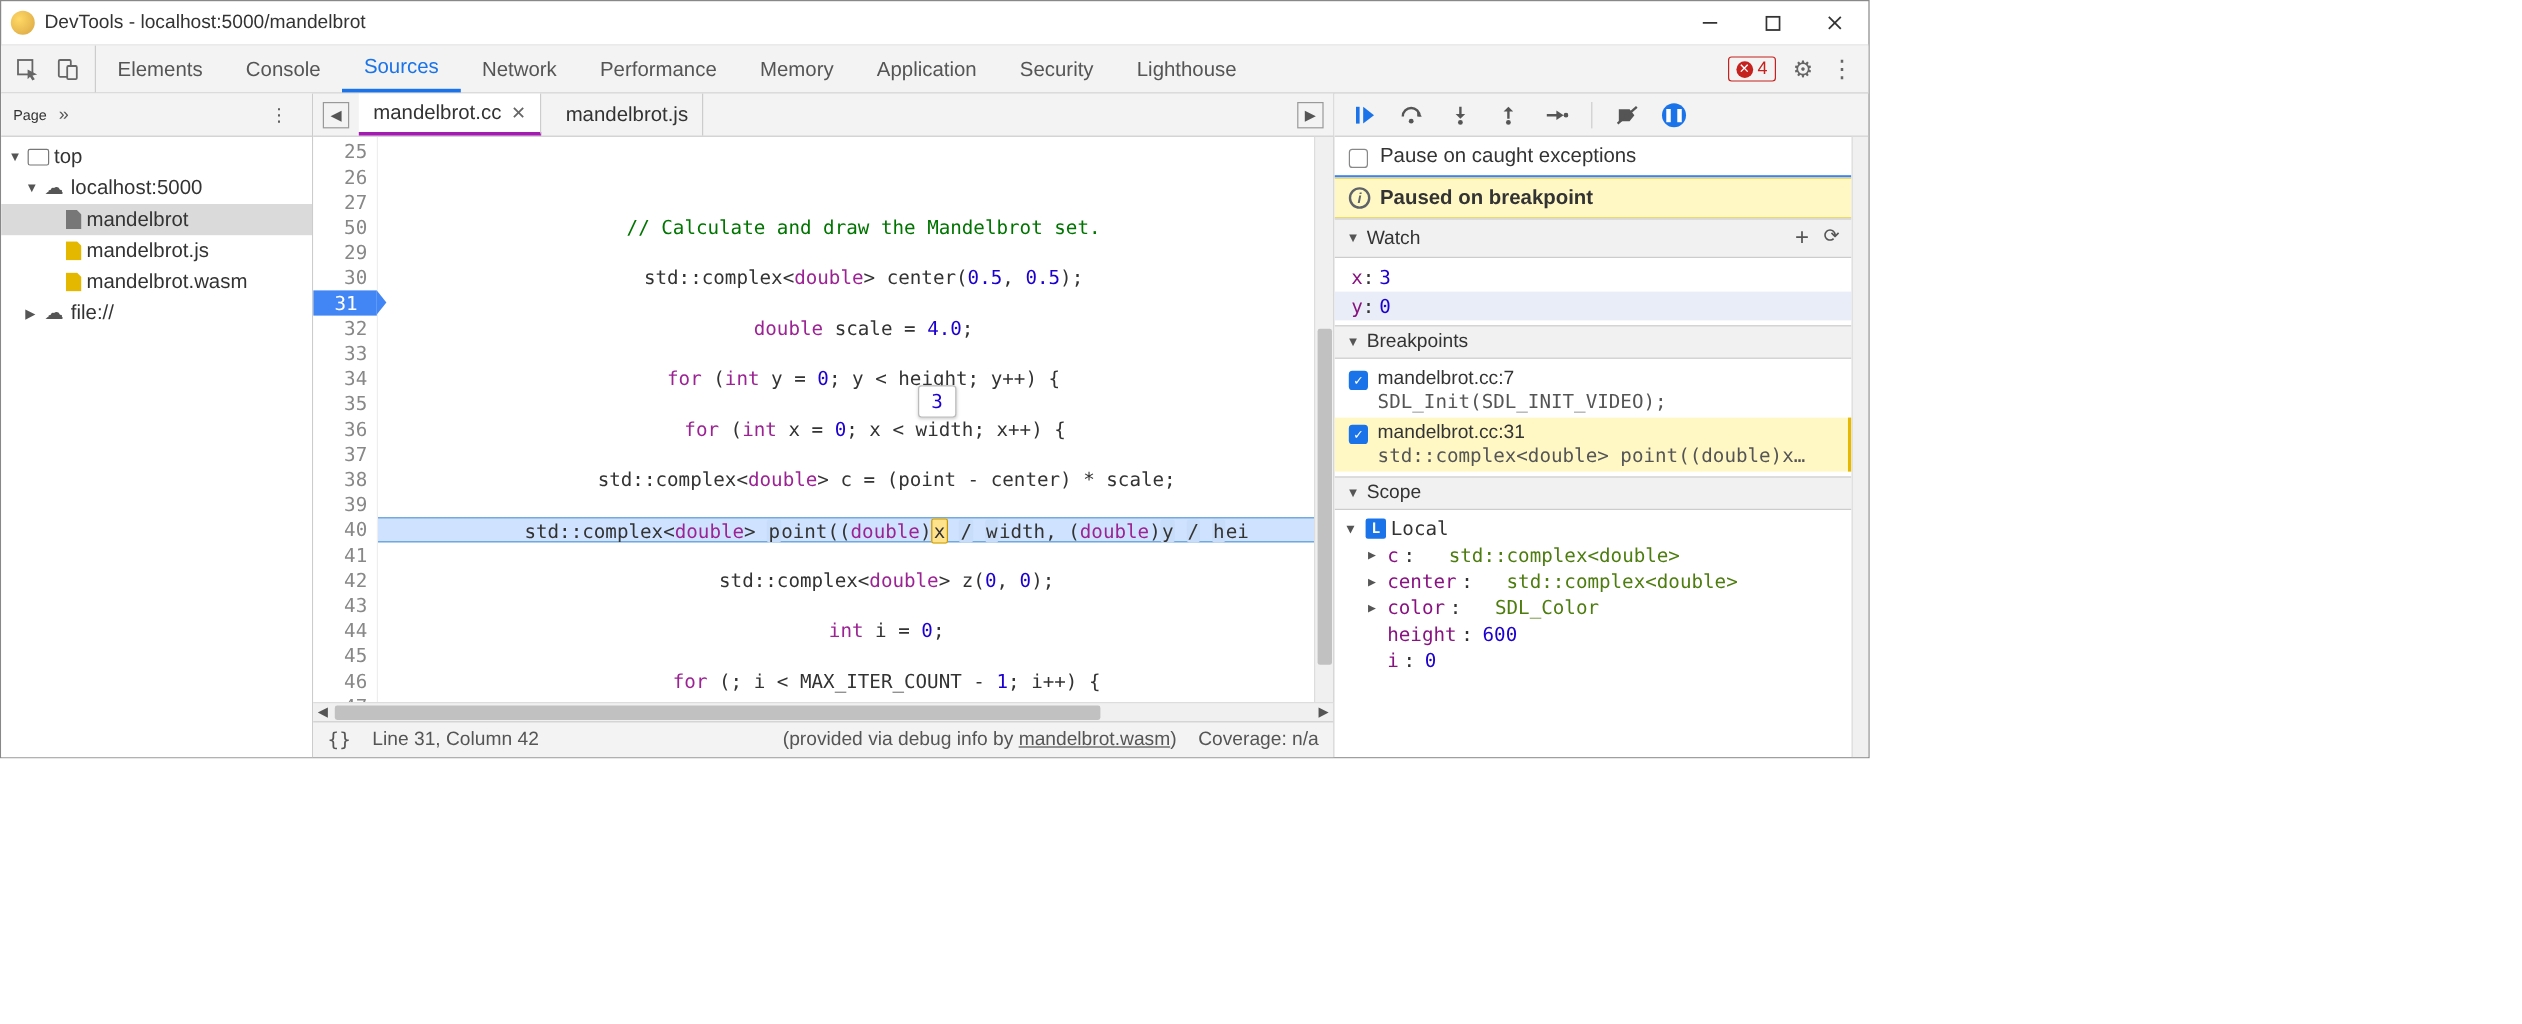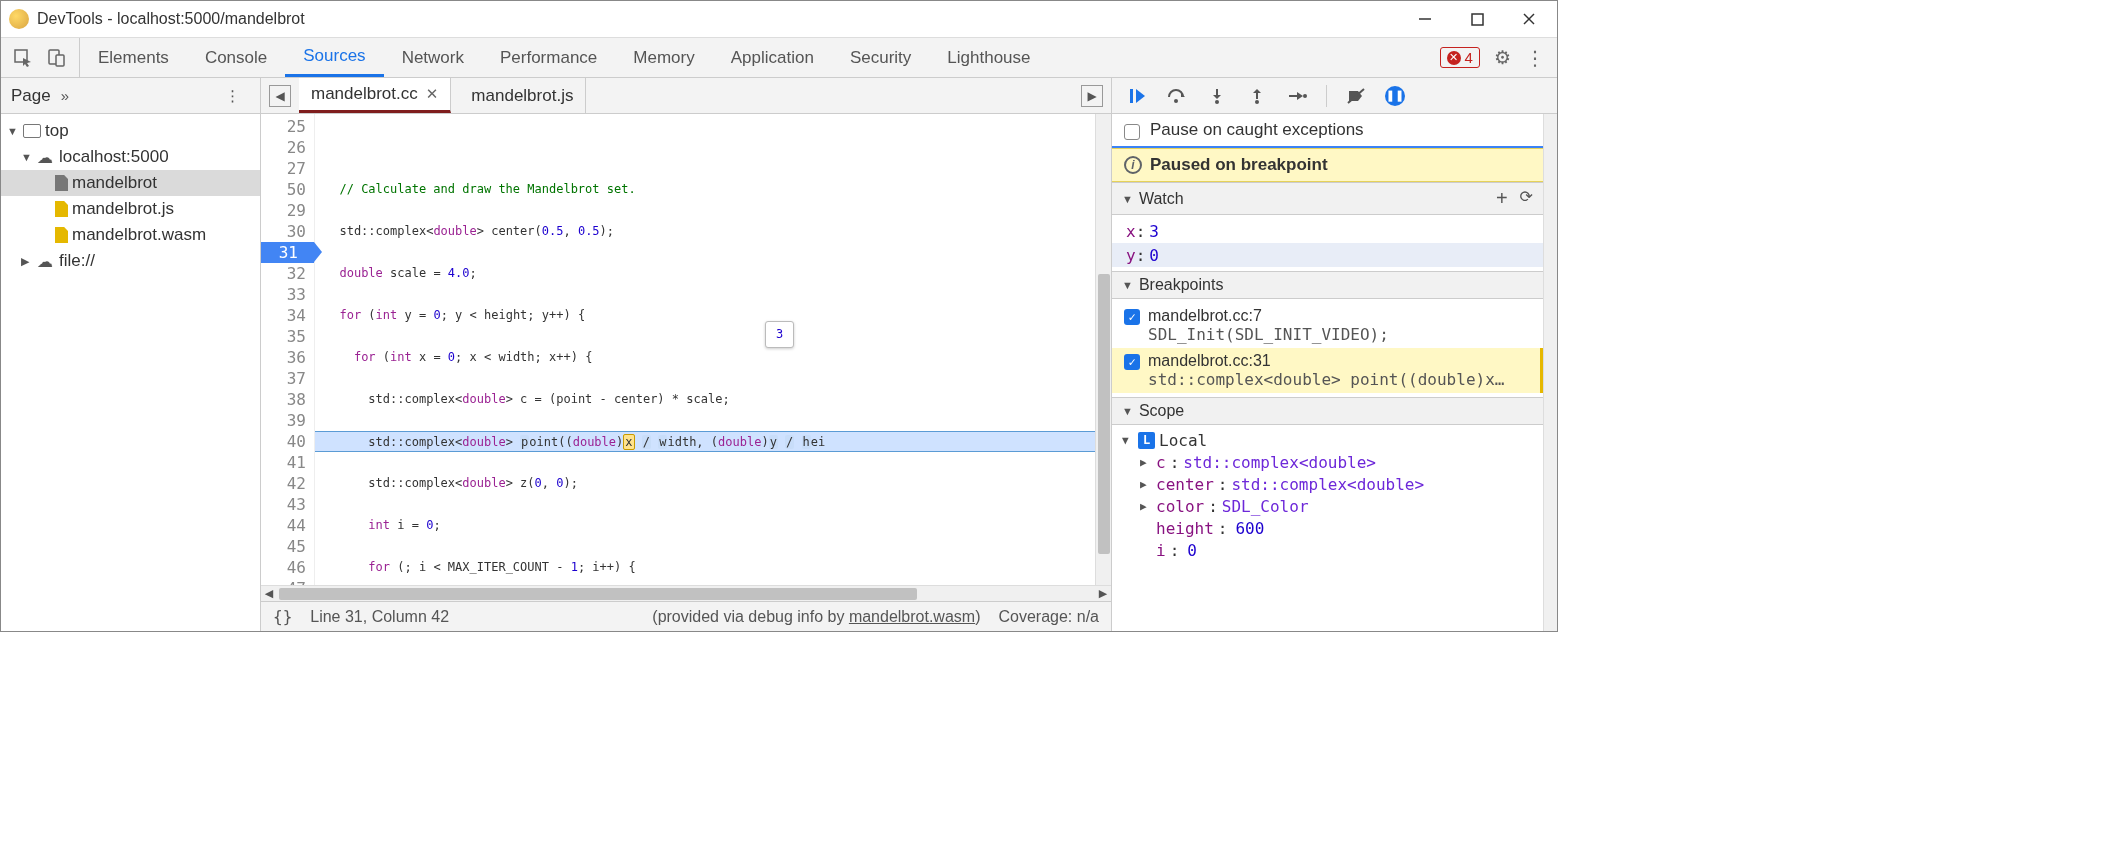--- a/index.html
+++ b/index.html
@@ -17,45 +17,45 @@
 .tab { padding: 0 18px; display: flex; align-items: center; color: #555; font-size: 17px; cursor: pointer; }
 .tab.active { color: #1a73e8; border-bottom: 3px solid #1a73e8; }
 .toolbar-right { display: flex; align-items: center; gap: 14px; padding: 0 12px; }
 .error-badge { border: 1px solid #c5221f; border-radius: 3px; padding: 1px 6px; display: flex; align-items: center; gap: 4px; color: #c5221f; font-size: 15px; }
 .error-badge .dot { width: 14px; height: 14px; border-radius: 50%; background: #c5221f; color: #fff; display: flex; align-items: center; justify-content: center; font-size: 11px; }
 .gear { font-size: 19px; color: #666; }
 .kebab { font-size: 20px; color: #666; }
 .main { flex: 1; display: flex; min-height: 0; }
 .sidebar { width: 260px; border-right: 1px solid #ccc; display: flex; flex-direction: column; background: #fff; }
 .sidebar-header { height: 36px; display: flex; align-items: center; padding: 0 10px; border-bottom: 1px solid #ccc; background: #f3f3f3; }
-.sidebar-header .label { font-size: 17px; color: #333; }
+.sidebar-header .label { font-size: 12px; color: #333; }
 .sidebar-header .chev { font-size: 15px; color: #555; margin-left: auto; margin-right: 10px;}
 .sidebar-header .chev2 { font-size: 15px; color: #555; margin: 0 10px;}
 .tree { padding: 4px 0; font-size: 17px; }
 .tree-row { display: flex; align-items: center; height: 26px; padding-left: 6px; gap: 4px; cursor: pointer; }
 .tree-row.selected { background: #dadada; }
 .tri { width: 12px; font-size: 11px; color: #555; }
 .folder-icon { width: 18px; height: 14px; border: 1px solid #777; border-radius: 2px; display: inline-block; }
 .cloud-icon { font-size: 16px; color: #555; margin-right: 2px;}
 .file-icon { width: 13px; height: 16px; background: #777; display: inline-block; clip-path: polygon(0 0, 70% 0, 100% 25%, 100% 100%, 0 100%); }
 .file-icon.js { background: #e5b800; }
 .indent1 { padding-left: 20px; }
 .indent2 { padding-left: 54px; }
 .editor-area { flex: 1; display: flex; flex-direction: column; border-right: 1px solid #ccc; min-width: 0; }
 .editor-tabs { height: 36px; display: flex; align-items: center; border-bottom: 1px solid #ccc; background: #f3f3f3; padding: 0 8px; gap: 8px; }
 .nav-icon { width: 22px; height: 22px; border: 1px solid #999; display: flex; align-items: center; justify-content: center; font-size: 12px; color: #555; }
 .ed-tab { padding: 0 12px; height: 100%; display: flex; align-items: center; gap: 8px; font-size: 17px; color: #333; border-right: 1px solid #ccc; cursor: pointer; }
-.ed-tab.active { background: #fff; border-bottom: 3px solid #7f1d1d; }
+.ed-tab.active { background: #fff; border-bottom: 3px solid #a21caf; }
 .ed-tab .close { font-size: 15px; color: #666; }
 .code-wrap { flex: 1; display: flex; min-height: 0; position: relative; overflow: hidden;}
 .gutter { width: 54px; background: #fff; text-align: right; padding-right: 8px; color: #888; font-family: Consolas, monospace; font-size: 16px; line-height: 21px; padding-top: 2px; border-right: 1px solid #eee;}
 .gutter .ln { height: 21px; }
 .gutter .ln.bp { background: #4285f4; color: #fff; position: relative; margin-right: -8px; padding-right: 16px; }
 .gutter .ln.bp::after { content:""; position:absolute; right:-8px; top:0; border-top:10.5px solid transparent; border-bottom:10.5px solid transparent; border-left:8px solid #4285f4; }
-.code { flex: 1; font-family: Consolas, monospace; font-size: 12px; line-height: 21px; white-space: pre; padding-left: 10px; padding-top: 2px; overflow: hidden; }
+.code { flex: 1; font-family: Consolas, monospace; font-size: 16px; line-height: 21px; white-space: pre; padding-left: 10px; padding-top: 2px; overflow: hidden; text-align: center; }
 .cline { height: 21px; position: relative;}
 .cline.hl { background: #cfe2ff; border-top: 1px solid #5b9bd5; border-bottom: 1px solid #5b9bd5; margin-left: -10px; padding-left: 10px;}
 .kw { color: #9b2393; }
 .type { color: #9b2393; }
 .num { color: #1c00cf; }
 .com { color: #007400; }
 .tok { background: #c8ddf9; border-radius: 2px; padding: 0 1px;}
 .tok-x { background: #ffe28c; border: 1px solid #c79a00; border-radius: 2px; padding: 0 1px;}
 .tooltip { position: absolute; top: -26px; left: 440px; background: #fff; border: 1px solid #bbb; border-radius: 3px; padding: 2px 10px; font-family: Consolas, monospace; color: #1c00cf; box-shadow: 0 1px 3px rgba(0,0,0,.2);}
 .hscroll { height: 16px; background: #f0f0f0; border-top: 1px solid #ddd; display: flex; align-items: center;}
@@ -86,21 +86,21 @@
 .bp-item { padding: 4px 12px; display: flex; gap: 8px;}
 .bp-item.active { background: #fff8c5; border-right: 3px solid #e6b800;}
 .bp-item .cb2 { width: 16px; height: 16px; border-radius: 3px; background: #1a73e8; color: #fff; display: flex; align-items: center; justify-content: center; font-size: 12px; flex-shrink: 0; margin-top: 2px;}
 .bp-item .bp-text { display: flex; flex-direction: column; font-family: "Segoe UI", Arial; font-size: 16px; min-width: 0;}
 .bp-loc { color: #333; }
 .bp-code { font-family: Consolas, monospace; color: #555; white-space: nowrap; overflow: hidden; text-overflow: ellipsis;}
 .scope-body { padding: 4px 10px; }
 .scope-row { display: flex; align-items: center; height: 22px; gap: 4px;}
 .L-badge { width: 17px; height: 17px; background: #1a73e8; color: #fff; font-size: 12px; font-weight: bold; display: flex; align-items: center; justify-content: center; border-radius: 2px;}
 .scope-sub { padding-left: 18px;}
-.obj-val { color: #6d28d9; }
+.obj-val { color: #4d7c0f; margin-left: 24px; }
 .rp-scroll { width: 14px; background: #f0f0f0; border-left: 1px solid #ddd;}
 .right-cols { display: flex; flex: 1; min-height: 0;}
 .right-content { flex: 1; overflow: hidden;}
 svg { display: block; }
 </style>
 </head>
 <body>
 
 <div class="window">
 

